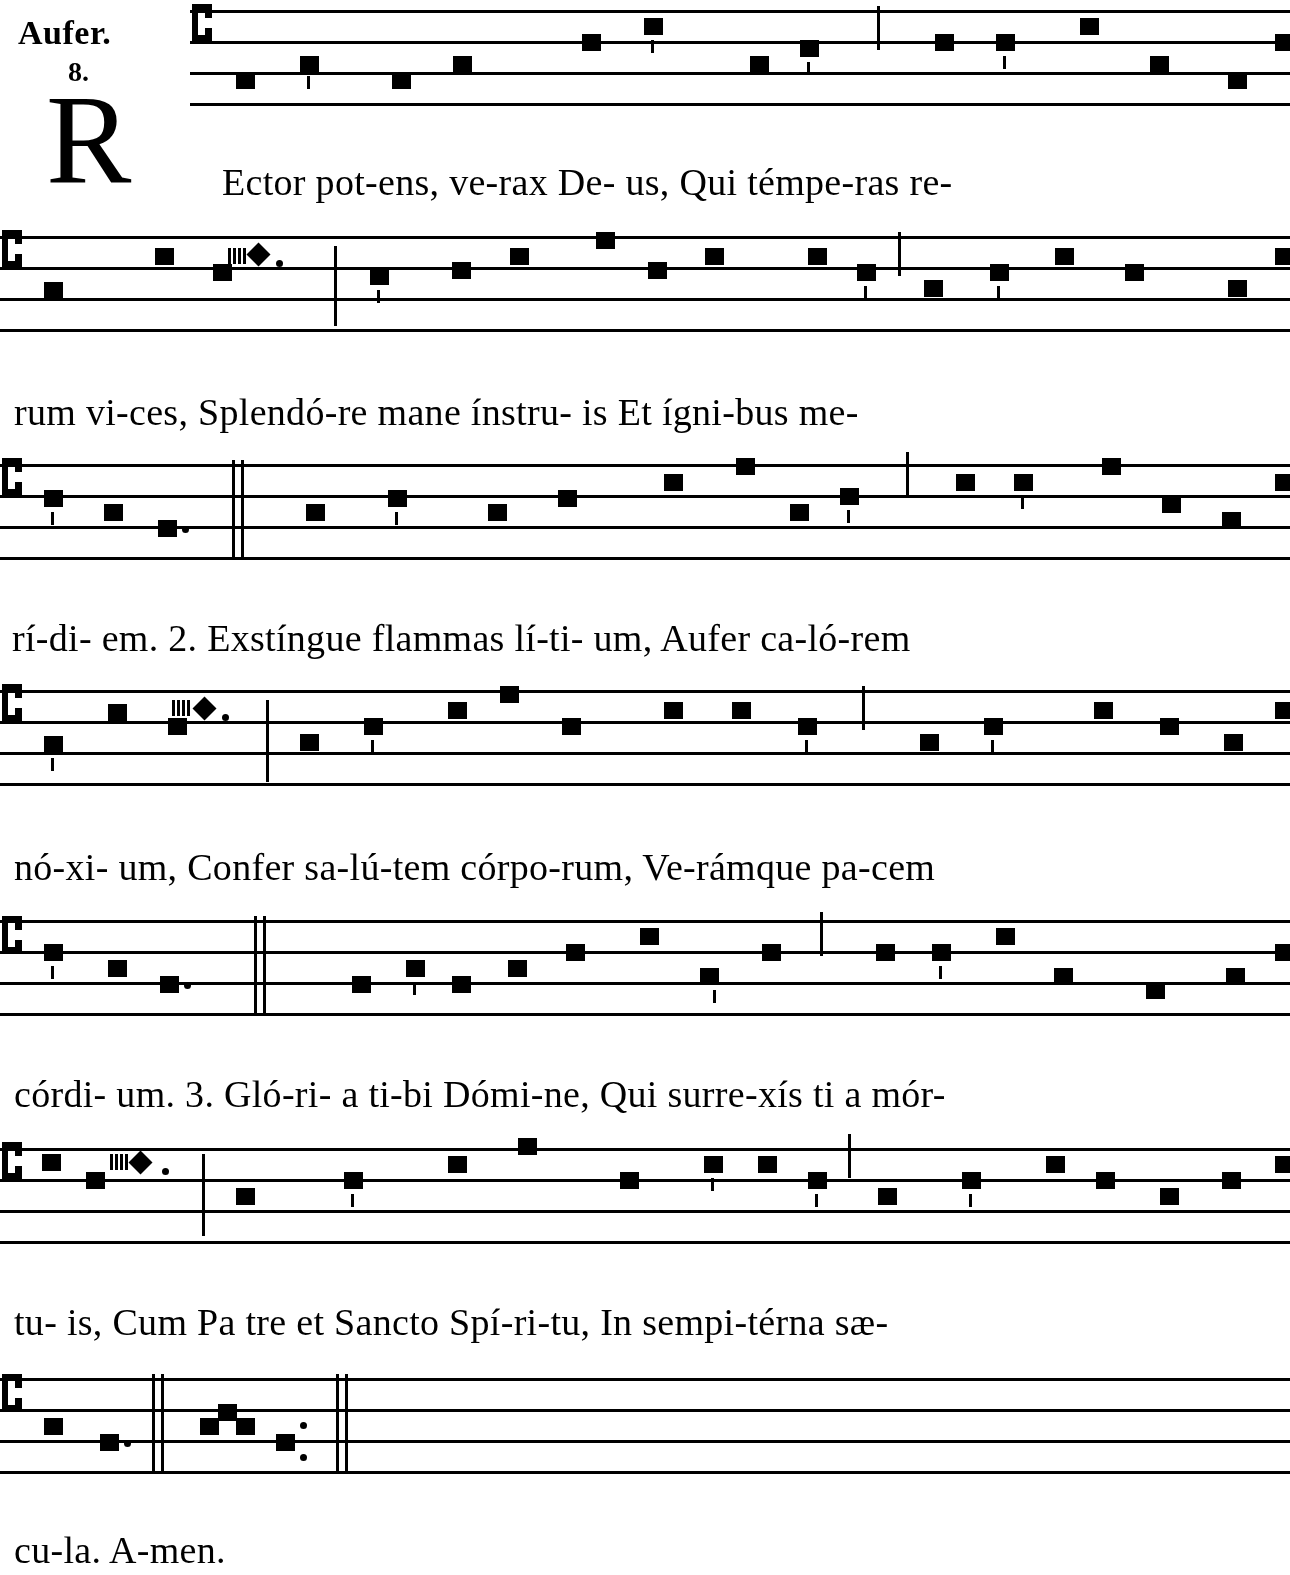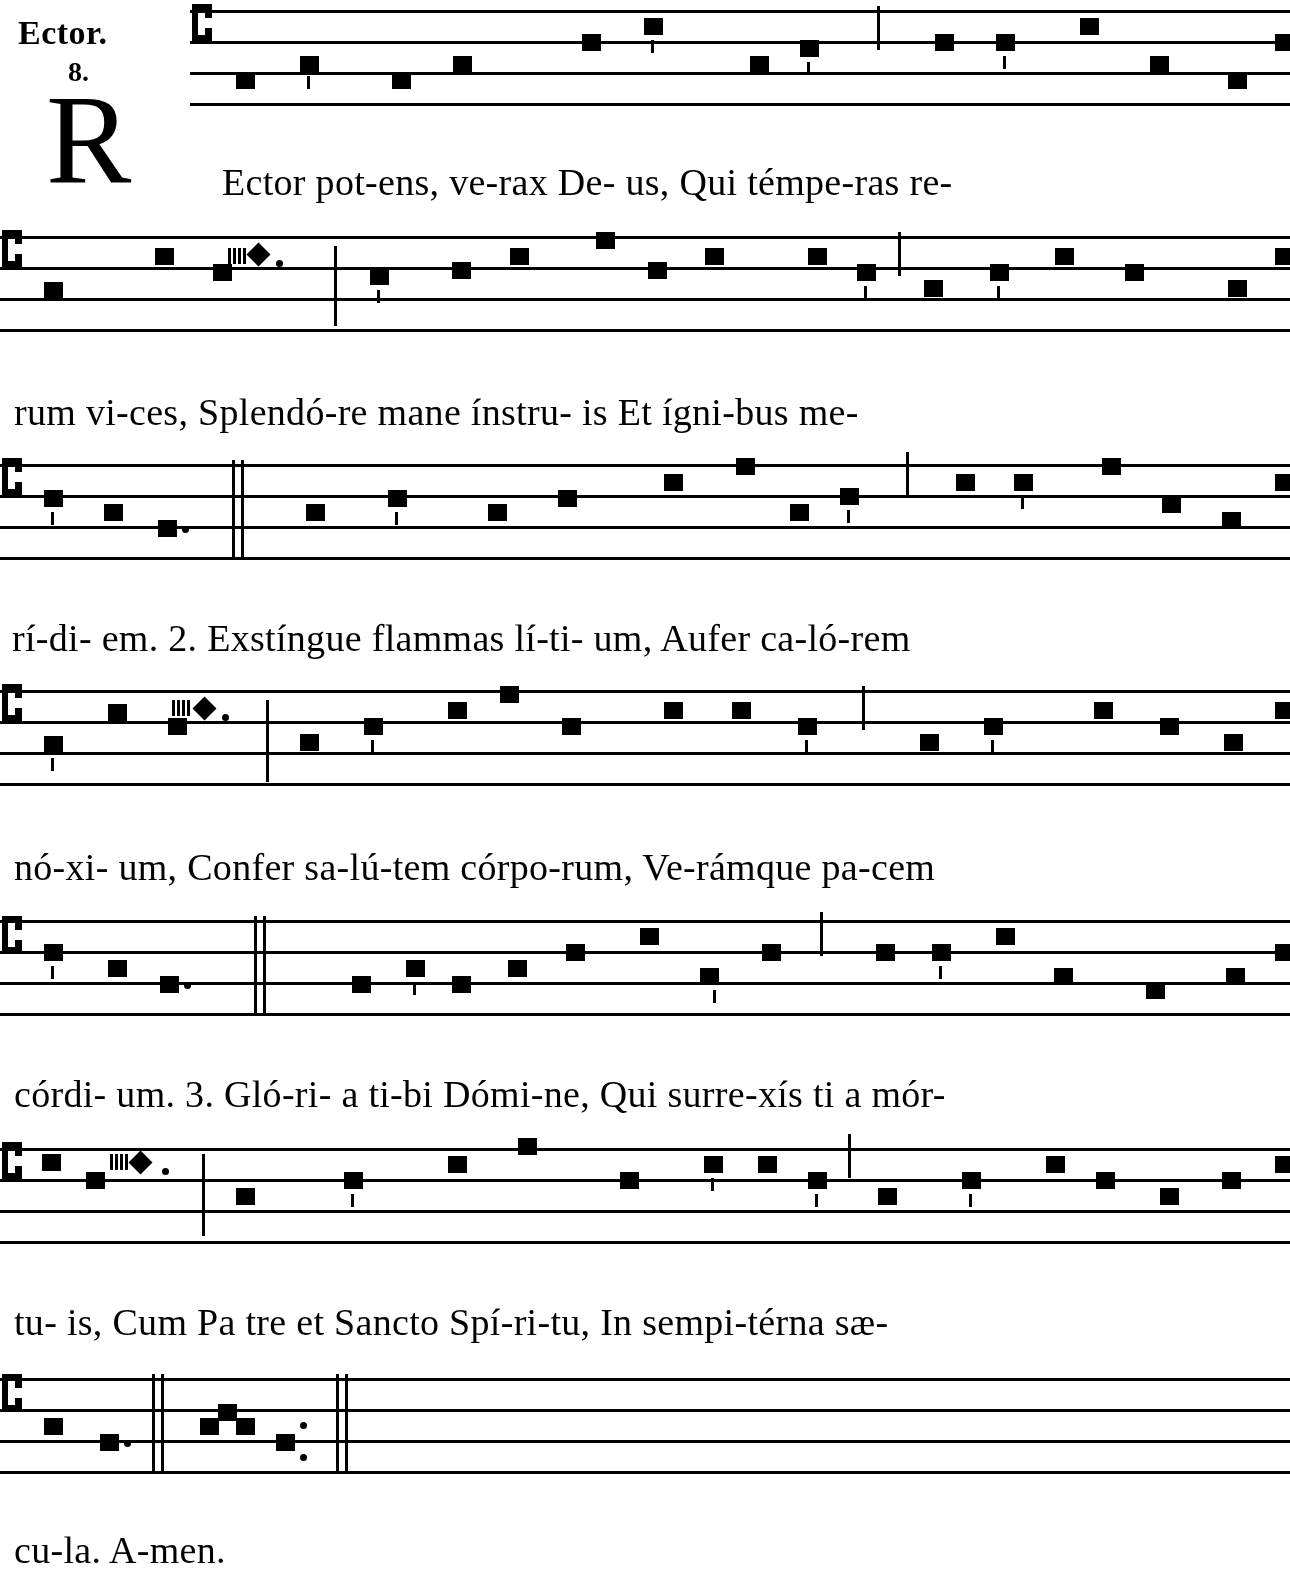--- a/index.html
+++ b/index.html
@@ -164,21 +164,21 @@
   }
   .lyrics.indent-first { padding-left: 222px; }
   .lyrics.indent-a { padding-left: 14px; }
   .lyrics.indent-b { padding-left: 12px; }
 </style>
 </head>
 <body>
 
 <div id="sheet">
 
-  <div class="hymn-label">Ector.</div>
+  <div class="hymn-label">Aufer.</div>
   <div class="hymn-mode">8.</div>
   <div class="drop-cap">R</div>
 
   <div class="system" style="top:10px;">
     <div class="staff" style="top:0;">
       <div class="line l1" style="left:190px;width:1100px;"></div>
       <div class="line l2" style="left:190px;width:1100px;"></div>
       <div class="line l3" style="left:190px;width:1100px;"></div>
       <div class="line l4" style="left:190px;width:1100px;"></div>
 

